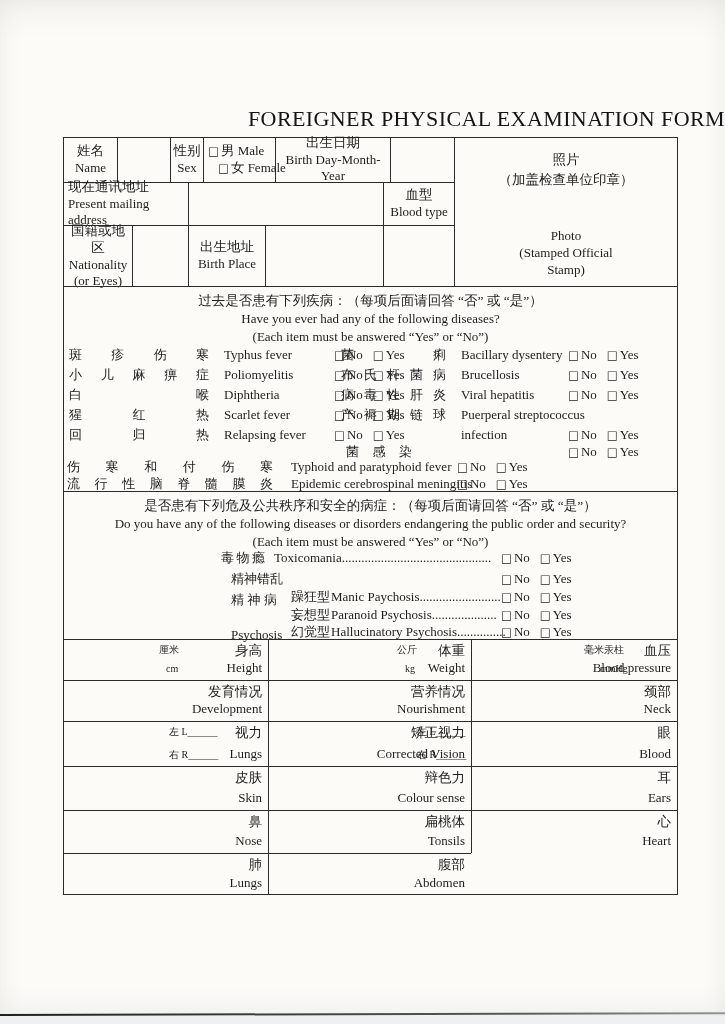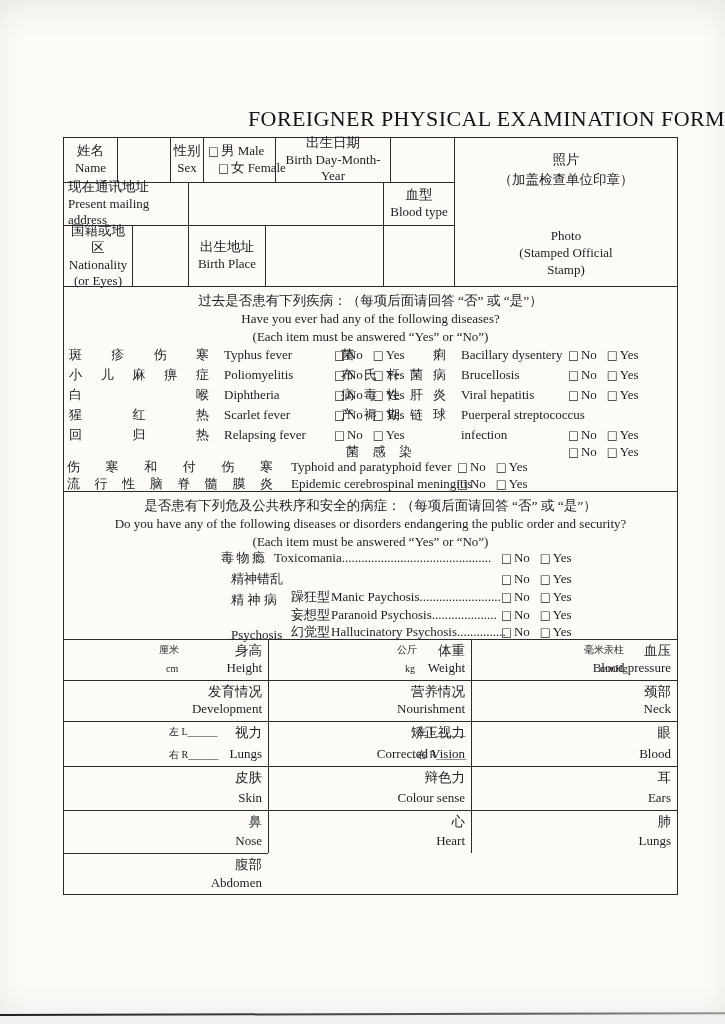--- a/index.html
+++ b/index.html
@@ -306,20 +306,24 @@
       </div>
 
       <div class="mcell">
         <div class="cn">耳</div>
         <div class="en">Ears</div>
       </div>
       <div class="mcell">
         <div class="cn">鼻</div>
         <div class="en">Nose</div>
       </div>
+      <div class="mcell">
+        <div class="cn">扁桃体</div>
+        <div class="en">Tonsils</div>
+      </div>
 
       <div class="mcell">
         <div class="cn">心</div>
         <div class="en">Heart</div>
       </div>
       <div class="mcell">
         <div class="cn">肺</div>
         <div class="en">Lungs</div>
       </div>
       <div class="mcell">

